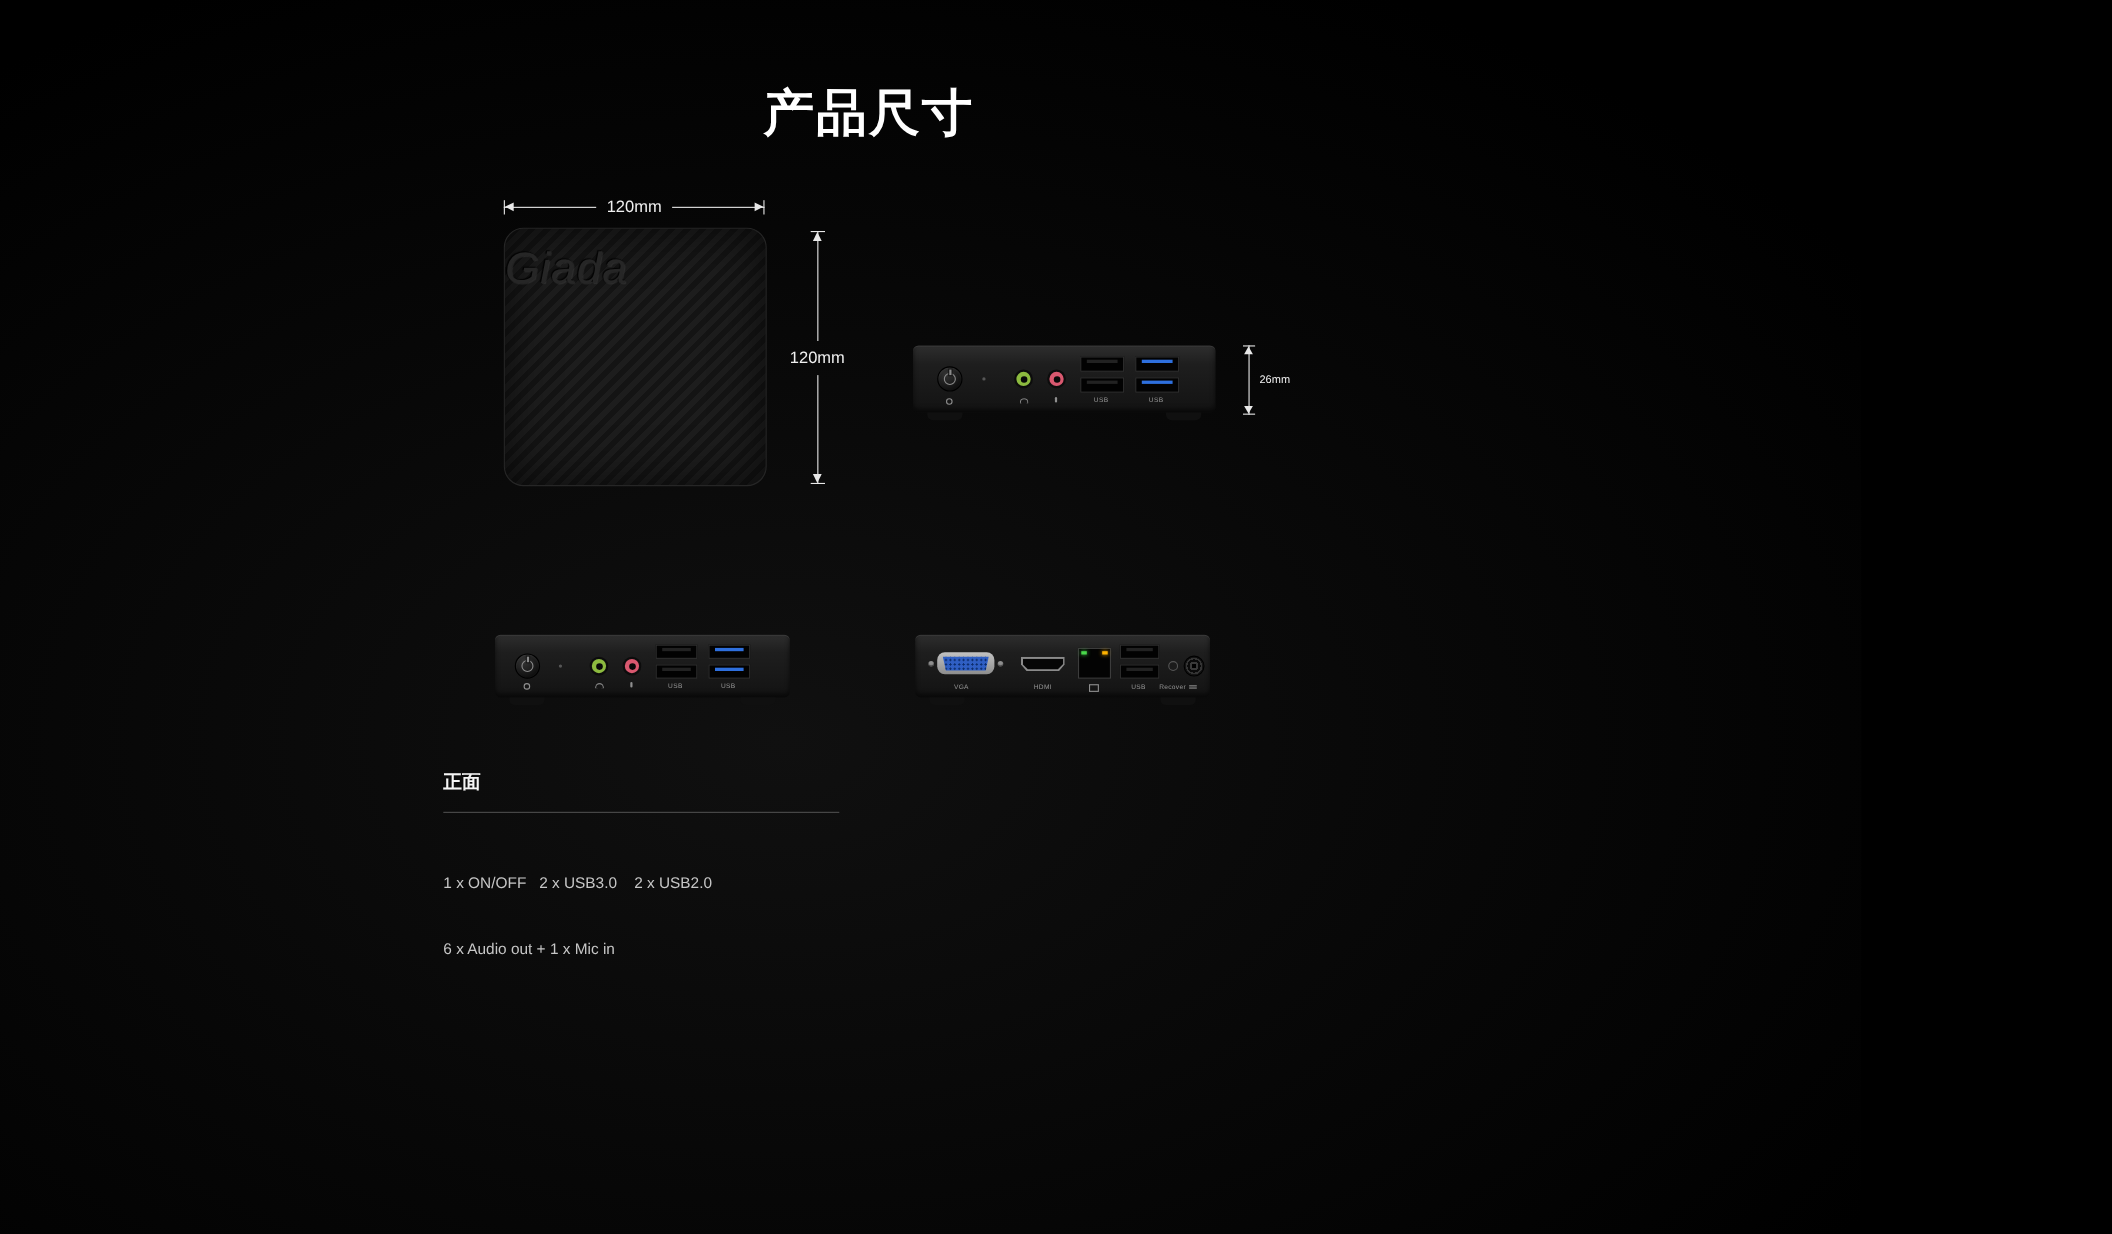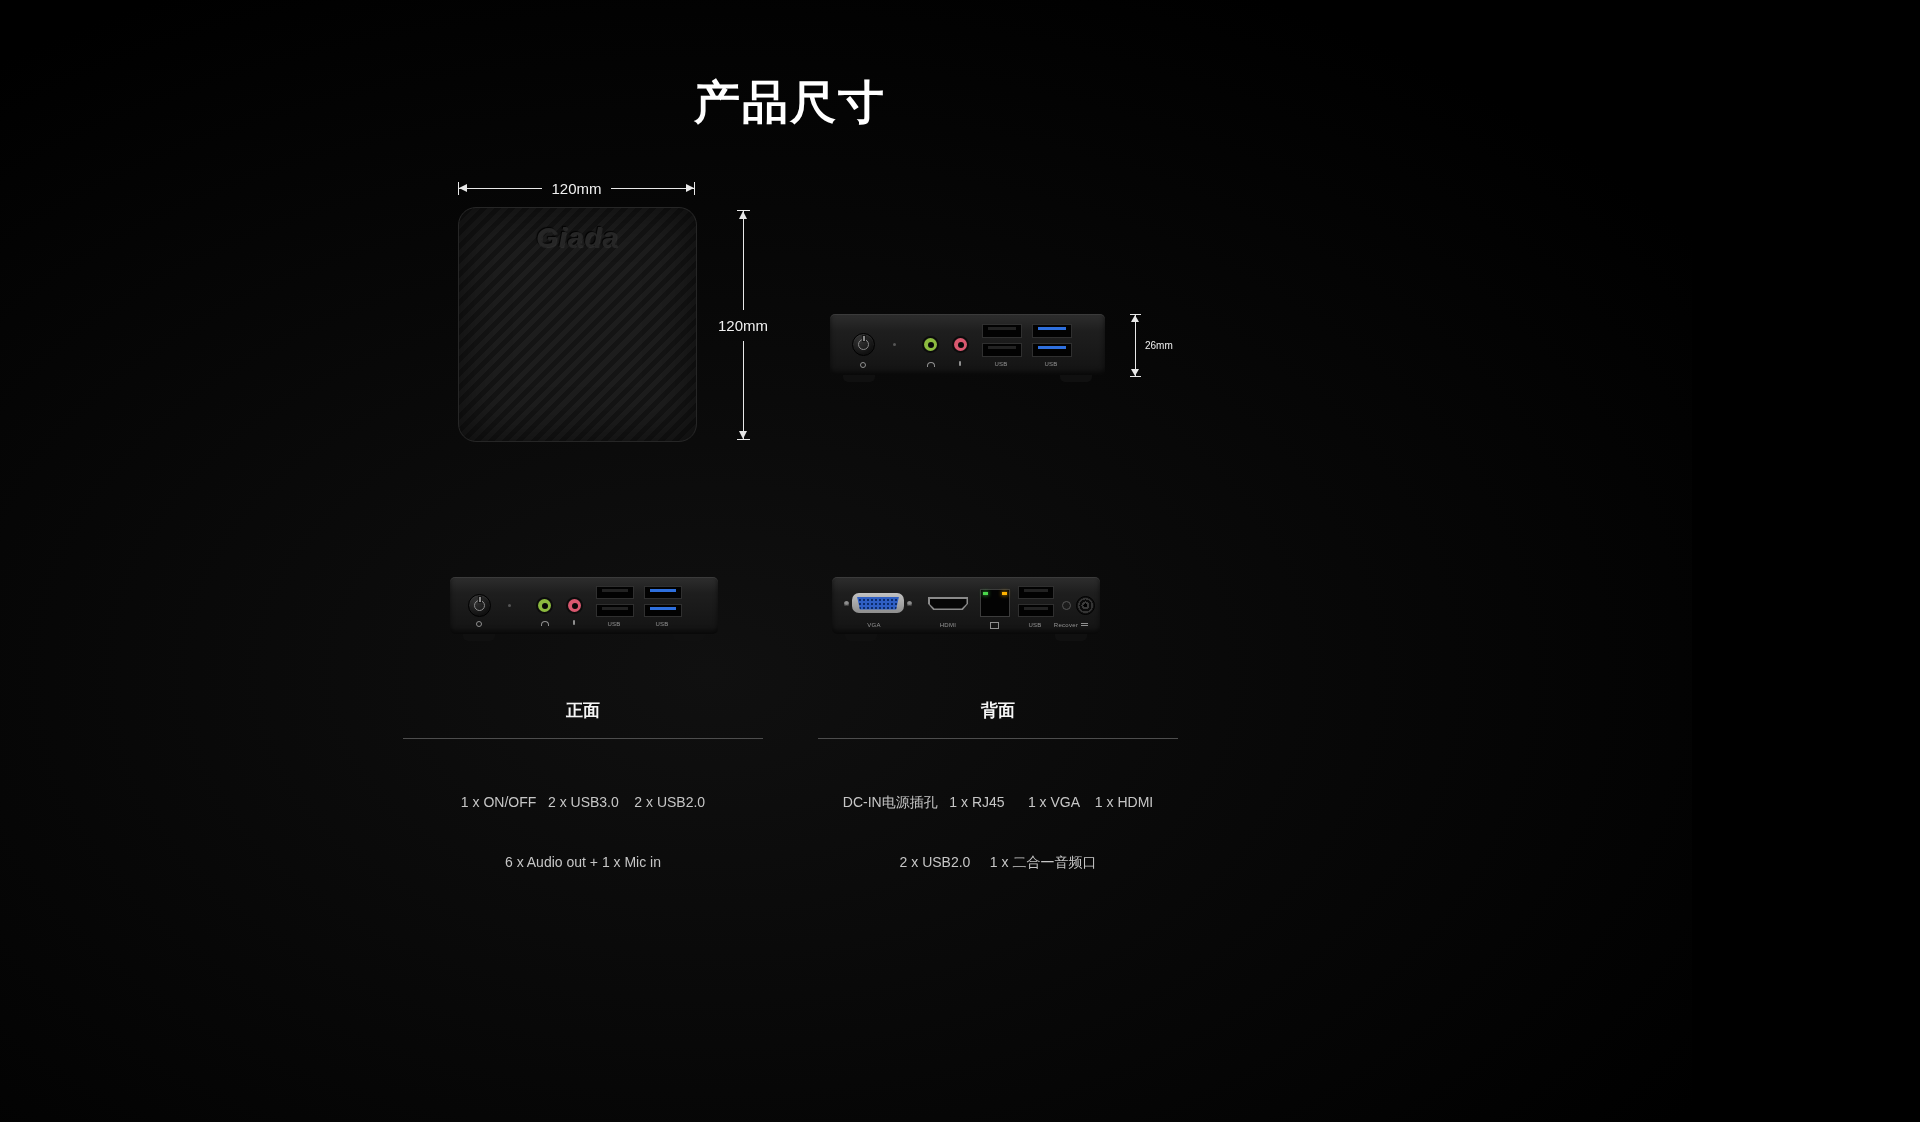--- a/index.html
+++ b/index.html
@@ -38,22 +38,22 @@
   .dim-s .ad { position:absolute; bottom:1px; left:-4px; border:4px solid transparent; border-bottom:0; border-top:7px solid #e8e8e8; }
 
   
   .topview {
     position:absolute; left:458px; top:207px; width:237px; height:233px;
     border-radius:18px; border:1px solid #262626;
     background: repeating-linear-gradient(135deg, #1d1d1d 0 5px, #141414 5px 10px);
     box-shadow: inset 0 0 45px rgba(0,0,0,0.6);
   }
   .brand {
-    position:absolute; top:14px; left:0; right:0; text-align:center;
-    font-size:28px; font-weight:bold; font-style:italic; letter-spacing:1px;
+    position:absolute; top:14px; left:0; right:0; text-align:left;
+    font-size:40px; font-weight:normal; font-style:italic; letter-spacing:1px;
     color:#262626;
     text-shadow:-1px -1px 1px rgba(0,0,0,0.85), 1px 1px 1px rgba(80,80,80,0.35);
   }
 
   
   .device {
     position:absolute; border-radius:5px;
     background: linear-gradient(180deg, #2e2e2e 0%, #1e1e1e 28%, #131313 100%);
     box-shadow: inset 0 1px 0 rgba(255,255,255,0.08), inset 0 -3px 5px rgba(0,0,0,0.6);
   }
@@ -107,21 +107,21 @@
   }
 
   .plabel { position:absolute; font-size:6px; line-height:7px; color:#959595; text-align:center; letter-spacing:0.3px; }
   .hp-icon { position:absolute; width:6px; height:4px; border:1px solid #8f8f8f; border-bottom:none; border-radius:4px 4px 0 0; }
   .mic-icon { position:absolute; width:2px; height:5px; background:#8f8f8f; border-radius:1px; }
   .pw-icon { position:absolute; width:4px; height:4px; border:1px solid #8f8f8f; border-radius:50%; }
   .net-icon { position:absolute; width:7px; height:5px; border:1px solid #8f8f8f; }
   .dc-icon { position:absolute; width:7px; height:1px; background:#8f8f8f; box-shadow:0 2px 0 #8f8f8f; }
 
   
-  .section { position:absolute; width:360px;text-align:center; }
+  .section { position:absolute; width:360px; }
   .section .head { font-size:17px; font-weight:bold; color:#f5f5f5; }
   .section .rule { margin-top:16px; height:1px; background:#4d4d4d; }
   .section .body { margin-top:13px; font-size:14px; line-height:20px; color:#c6c6c6; white-space:pre-wrap; }
 </style>
 </head>
 <body>
 
 <div class="page">
 
   <div class="title">产品尺寸</div>
@@ -229,22 +229,14 @@
 
   <div class="section" style="left:403px; top:699px;">
     <div class="head">正面</div>
     <div class="rule"></div>
     <div class="body">
       <div>1 x ON/OFF   2 x USB3.0    2 x USB2.0</div>
       <div>6 x Audio out + 1 x Mic in</div>
     </div>
   </div>
 
-  <div class="section" style="left:818px; top:699px;">
-    <div class="head">背面</div>
-    <div class="rule"></div>
-    <div class="body">
-      <div>DC-IN电源插孔   1 x RJ45      1 x VGA    1 x HDMI</div>
-      <div>2 x USB2.0     1 x 二合一音频口</div>
-    </div>
-  </div>
 
 </div>
 
 </body></html>

